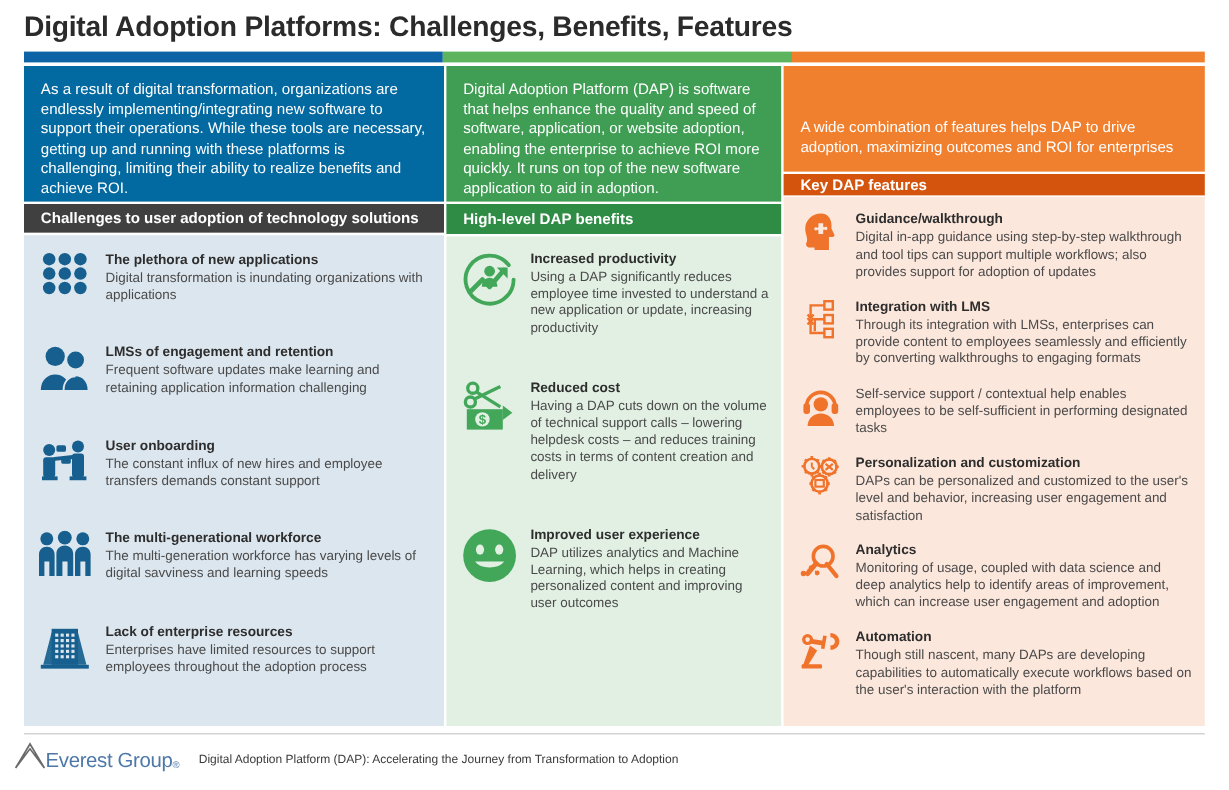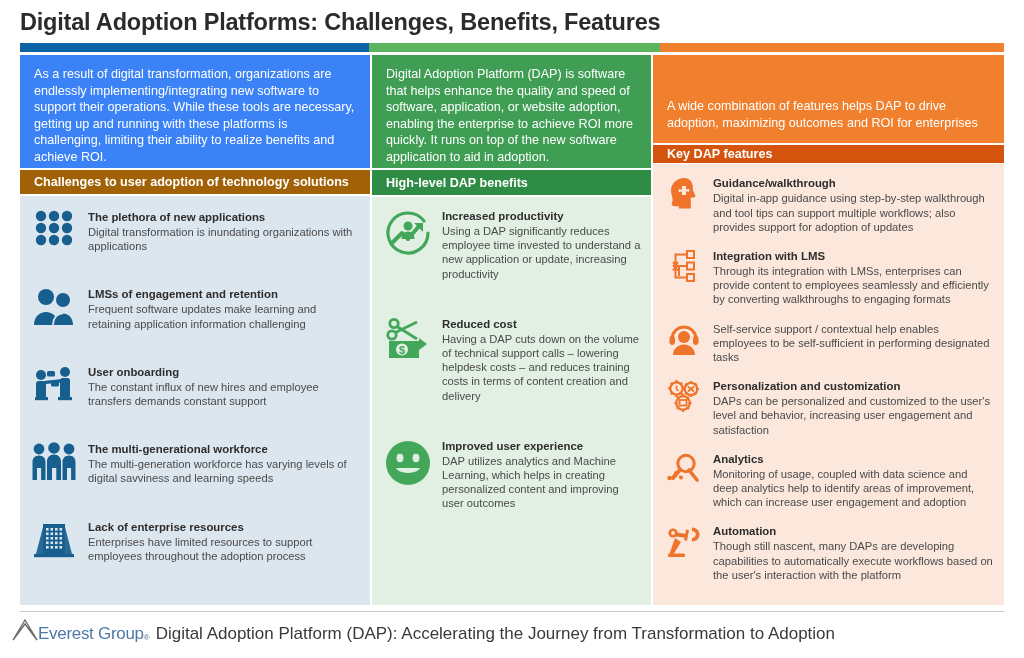--- a/index.html
+++ b/index.html
@@ -35,34 +35,34 @@
 
   
   .band {
     position: relative;
     height: 113px;
     padding: 11px 14px 8px 14px;
     color: #ffffff;
     font-size: 12.6px;
     line-height: 16.5px;
   }
-  .band-blue   { background: #3b82f6; }
+  .band-blue   { background: #0369a1; }
   .band-green  { background: #3F9E54; display:flex; align-items:flex-start; }
   .band-orange { background: #F07F2E; display:flex; align-items:flex-end; padding-bottom: 12px; }
 
   
   .subhead {
     height: 25px;
     display: flex; align-items: center;
     padding-left: 14px;
     color: #ffffff;
     font-size: 12.6px;
     font-weight: bold;
   }
-  .sub-blue   { background: #a16207; }
+  .sub-blue   { background: #404040; }
   .sub-green  { background: #2F8C45; }
   .sub-orange { background: #D4540E; }
 
   .gap-white { height: 2px; background: #ffffff; }
 
   
   .panel { flex: 1; padding: 12px 10px 8px 10px; }
   .panel-blue   { background: #DCE6EE; }
   .panel-green  { background: #E2F0E4; }
   .panel-orange { background: #FCE7DC; }
@@ -84,21 +84,21 @@
 
   .col-features .item { margin-bottom: 15px; }
   .col-features .ico { width: 42px; margin-right: 8px; }
 
   
   .footer-rule { position: absolute; left: 20px; top: 611px; width: 984px; height: 1px; background: #c9c9c9; }
   .footer { position: absolute; left: 12px; top: 618px; display: flex; align-items: flex-end; }
   .logo-wrap { display: flex; align-items: flex-end; }
   .logo-text { font-size: 17px; color: #4E78A8; letter-spacing: -0.3px; line-height: 17px; font-family: "Liberation Sans", sans-serif; }
   .logo-reg { font-size: 8px; color: #4E78A8; vertical-align: super; }
-  .footer-caption { font-size: 17px; color: #3a3a3a; margin-left: 6px; line-height: 16px; }
+  .footer-caption { font-size: 10px; color: #3a3a3a; margin-left: 16px; line-height: 16px; }
 
   svg { display: block; }
 </style>
 </head>
 <body>
 
 <div class="page">
 
   <div class="title">Digital Adoption Platforms: Challenges, Benefits, Features</div>
 

